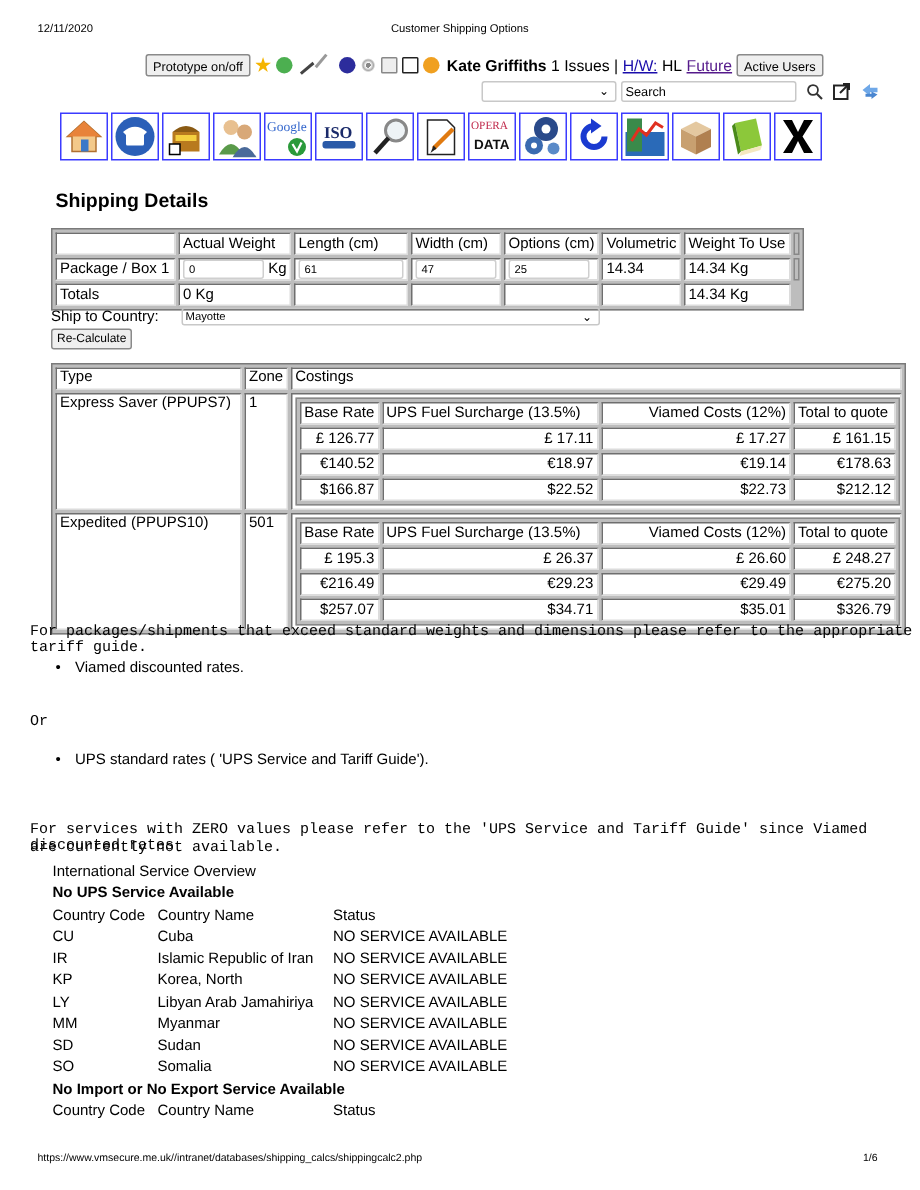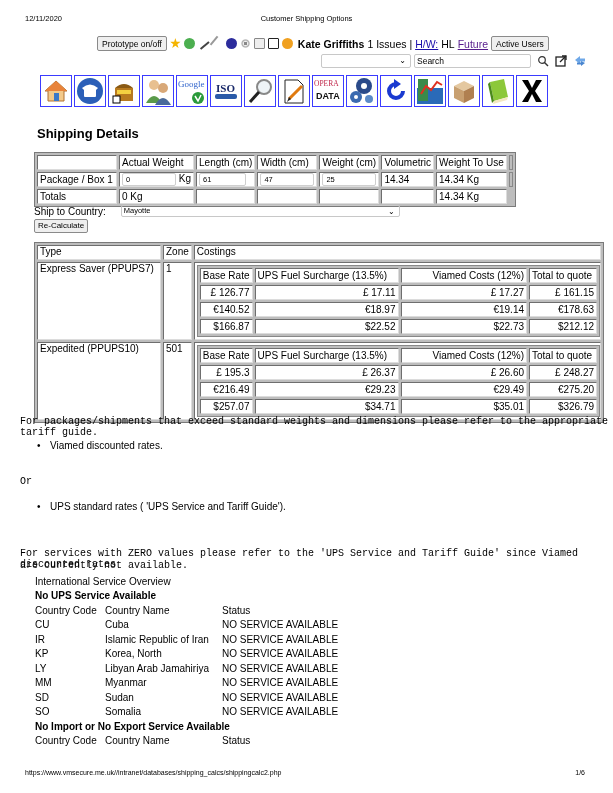--- a/index.html
+++ b/index.html
@@ -239,32 +239,32 @@
 
 <h2 class="abs section-title">Shipping Details</h2>
 
 <table class="abs pkg-table tbl-outer">
   <tbody>
     <tr>
       <td style="width:80px;"></td>
       <td>Actual Weight</td>
       <td>Length (cm)</td>
       <td>Width (cm)</td>
-      <td>Weight (cm)</td>
+      <td>Options (cm)</td>
       <td>Volumetric</td>
       <td>Weight To Use</td>
       <td class="stub"></td>
     </tr>
     <tr>
       <td>Package / Box 1</td>
       <td>
         <span class="pkg-input" style="width:54px;">0</span>
         <span>Kg</span>
       </td>
-      <td><span class="pkg-input" style="width:47px;">61</span></td>
+      <td><span class="pkg-input" style="width:70px;">61</span></td>
       <td><span class="pkg-input" style="width:54px;">47</span></td>
       <td><span class="pkg-input" style="width:54px;">25</span></td>
       <td>14.34</td>
       <td>14.34 Kg</td>
       <td class="stub"></td>
     </tr>
     <tr>
       <td>Totals</td>
       <td>0 Kg</td>
       <td></td>

